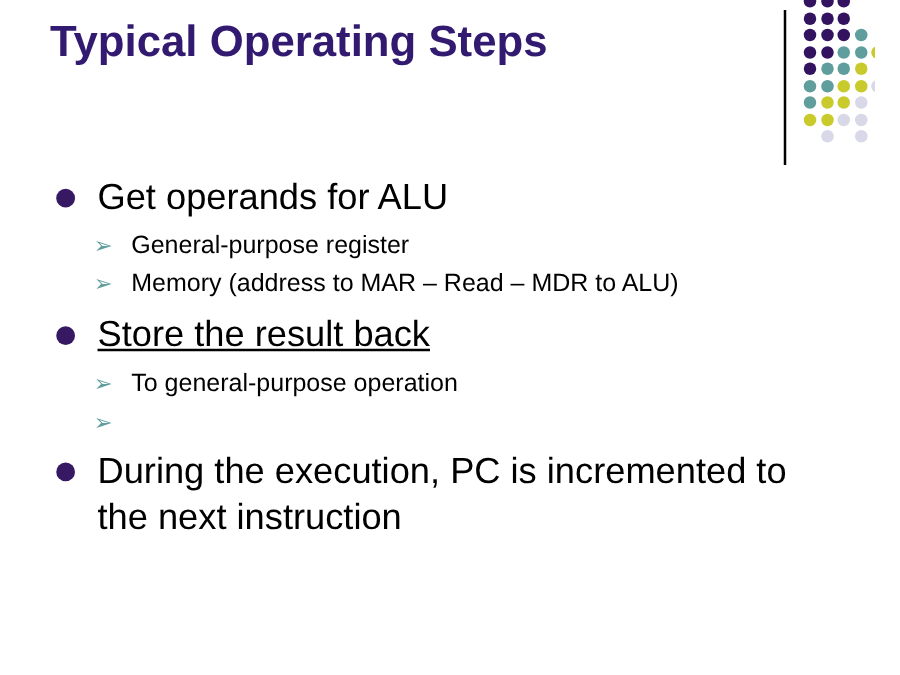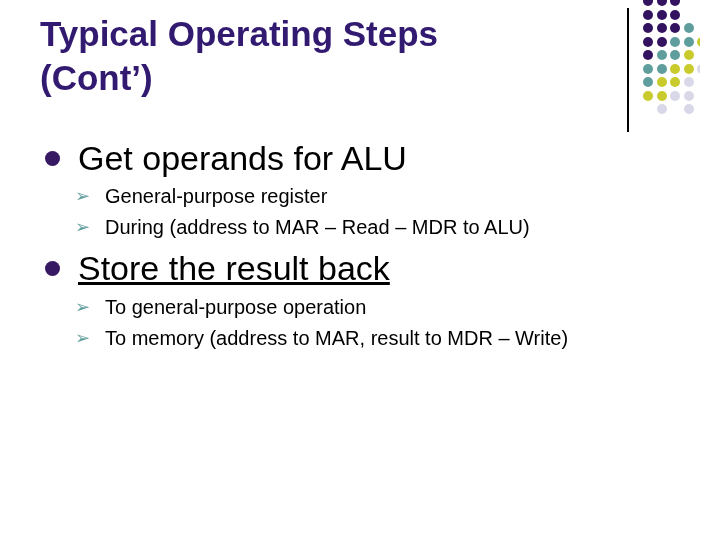--- a/index.html
+++ b/index.html
@@ -48,21 +48,21 @@
   }
 
   
   .content {
     position: absolute;
     left: 45px; top: 140px;
     width: 645px;
     color: var(--color-body-text, #000);
   }
   .row { display: flex; align-items: flex-start; }
-  .l1 { font-size: 34px; line-height: 37px; }
+  .l1 { font-size: 29px; line-height: 37px; }
   .l1 .b-dot {
     flex: none;
     width: 15px; height: 15px;
     border-radius: 50%;
     background: var(--color-bullet, #371863);
     margin: 11px 0 0 0;
   }
   .l1 .b-text { margin-left: 18px; max-width: 580px; }
   .l2 { font-size: 20px; line-height: 31px; margin-left: 30px; }
   .l2 .arrow {
@@ -79,21 +79,20 @@
   .mt-sub3 { margin-top: 5px; }
   .mt-b4  { margin-top: 5px; }
 </style>
 </head>
 <body style="--color-background: #ffffff; --color-title: #321a70; --color-body-text: #000000; --color-bullet: #371863; --color-sub-marker: #5f9e9c; --color-divider: #000000; --color-dot-purple: #33135f; --color-dot-teal: #5f9e9c; --color-dot-yellow: #c9ca2b; --color-dot-lavender: #d8d8e8;">
 
 <div class="slide">
 
   <div class="title">
     <span class="title-line">Typical Operating Steps</span>
-    <span class="title-line">(Cont’)</span>
   </div>
 
   <div class="divider"></div>
   <div class="dot-grid" id="dot-grid">
       <span class="dot" style="left: 0px; top: 0px; width: 10px; height: 10px; background: rgb(51, 19, 95);"></span>
       <span class="dot" style="left: 13.5px; top: 0px; width: 10px; height: 10px; background: rgb(51, 19, 95);"></span>
       <span class="dot" style="left: 27px; top: 0px; width: 10px; height: 10px; background: rgb(51, 19, 95);"></span>
       <span class="dot" style="left: 0px; top: 13.5px; width: 10px; height: 10px; background: rgb(51, 19, 95);"></span>
       <span class="dot" style="left: 13.5px; top: 13.5px; width: 10px; height: 10px; background: rgb(51, 19, 95);"></span>
       <span class="dot" style="left: 27px; top: 13.5px; width: 10px; height: 10px; background: rgb(51, 19, 95);"></span>
@@ -133,33 +132,36 @@
       <span class="b-dot"></span>
       <span class="b-text">Get operands for ALU</span>
     </div>
 
     <div class="row l2 mt-sub1">
       <span class="arrow">➢</span>
       <span class="s-text">General-purpose register</span>
     </div>
     <div class="row l2">
       <span class="arrow">➢</span>
-      <span class="s-text">During (address to MAR – Read – MDR to ALU)</span>
+      <span class="s-text">Memory (address to MAR – Read – MDR to ALU)</span>
     </div>
 
 
     <div class="row l1 mt-b3">
       <span class="b-dot"></span>
       <span class="b-text">Store the result back</span>
     </div>
 
     <div class="row l2 mt-sub3">
       <span class="arrow">➢</span>
       <span class="s-text">To general-purpose operation</span>
     </div>
     <div class="row l2">
       <span class="arrow">➢</span>
-      <span class="s-text">To memory (address to MAR, result to MDR – Write)</span>
     </div>
 
+    <div class="row l1 mt-b4">
+      <span class="b-dot"></span>
+      <span class="b-text">During the execution, PC is incremented to the next instruction</span>
+    </div>
 
   </div>
 </div>
 
 </body></html>

